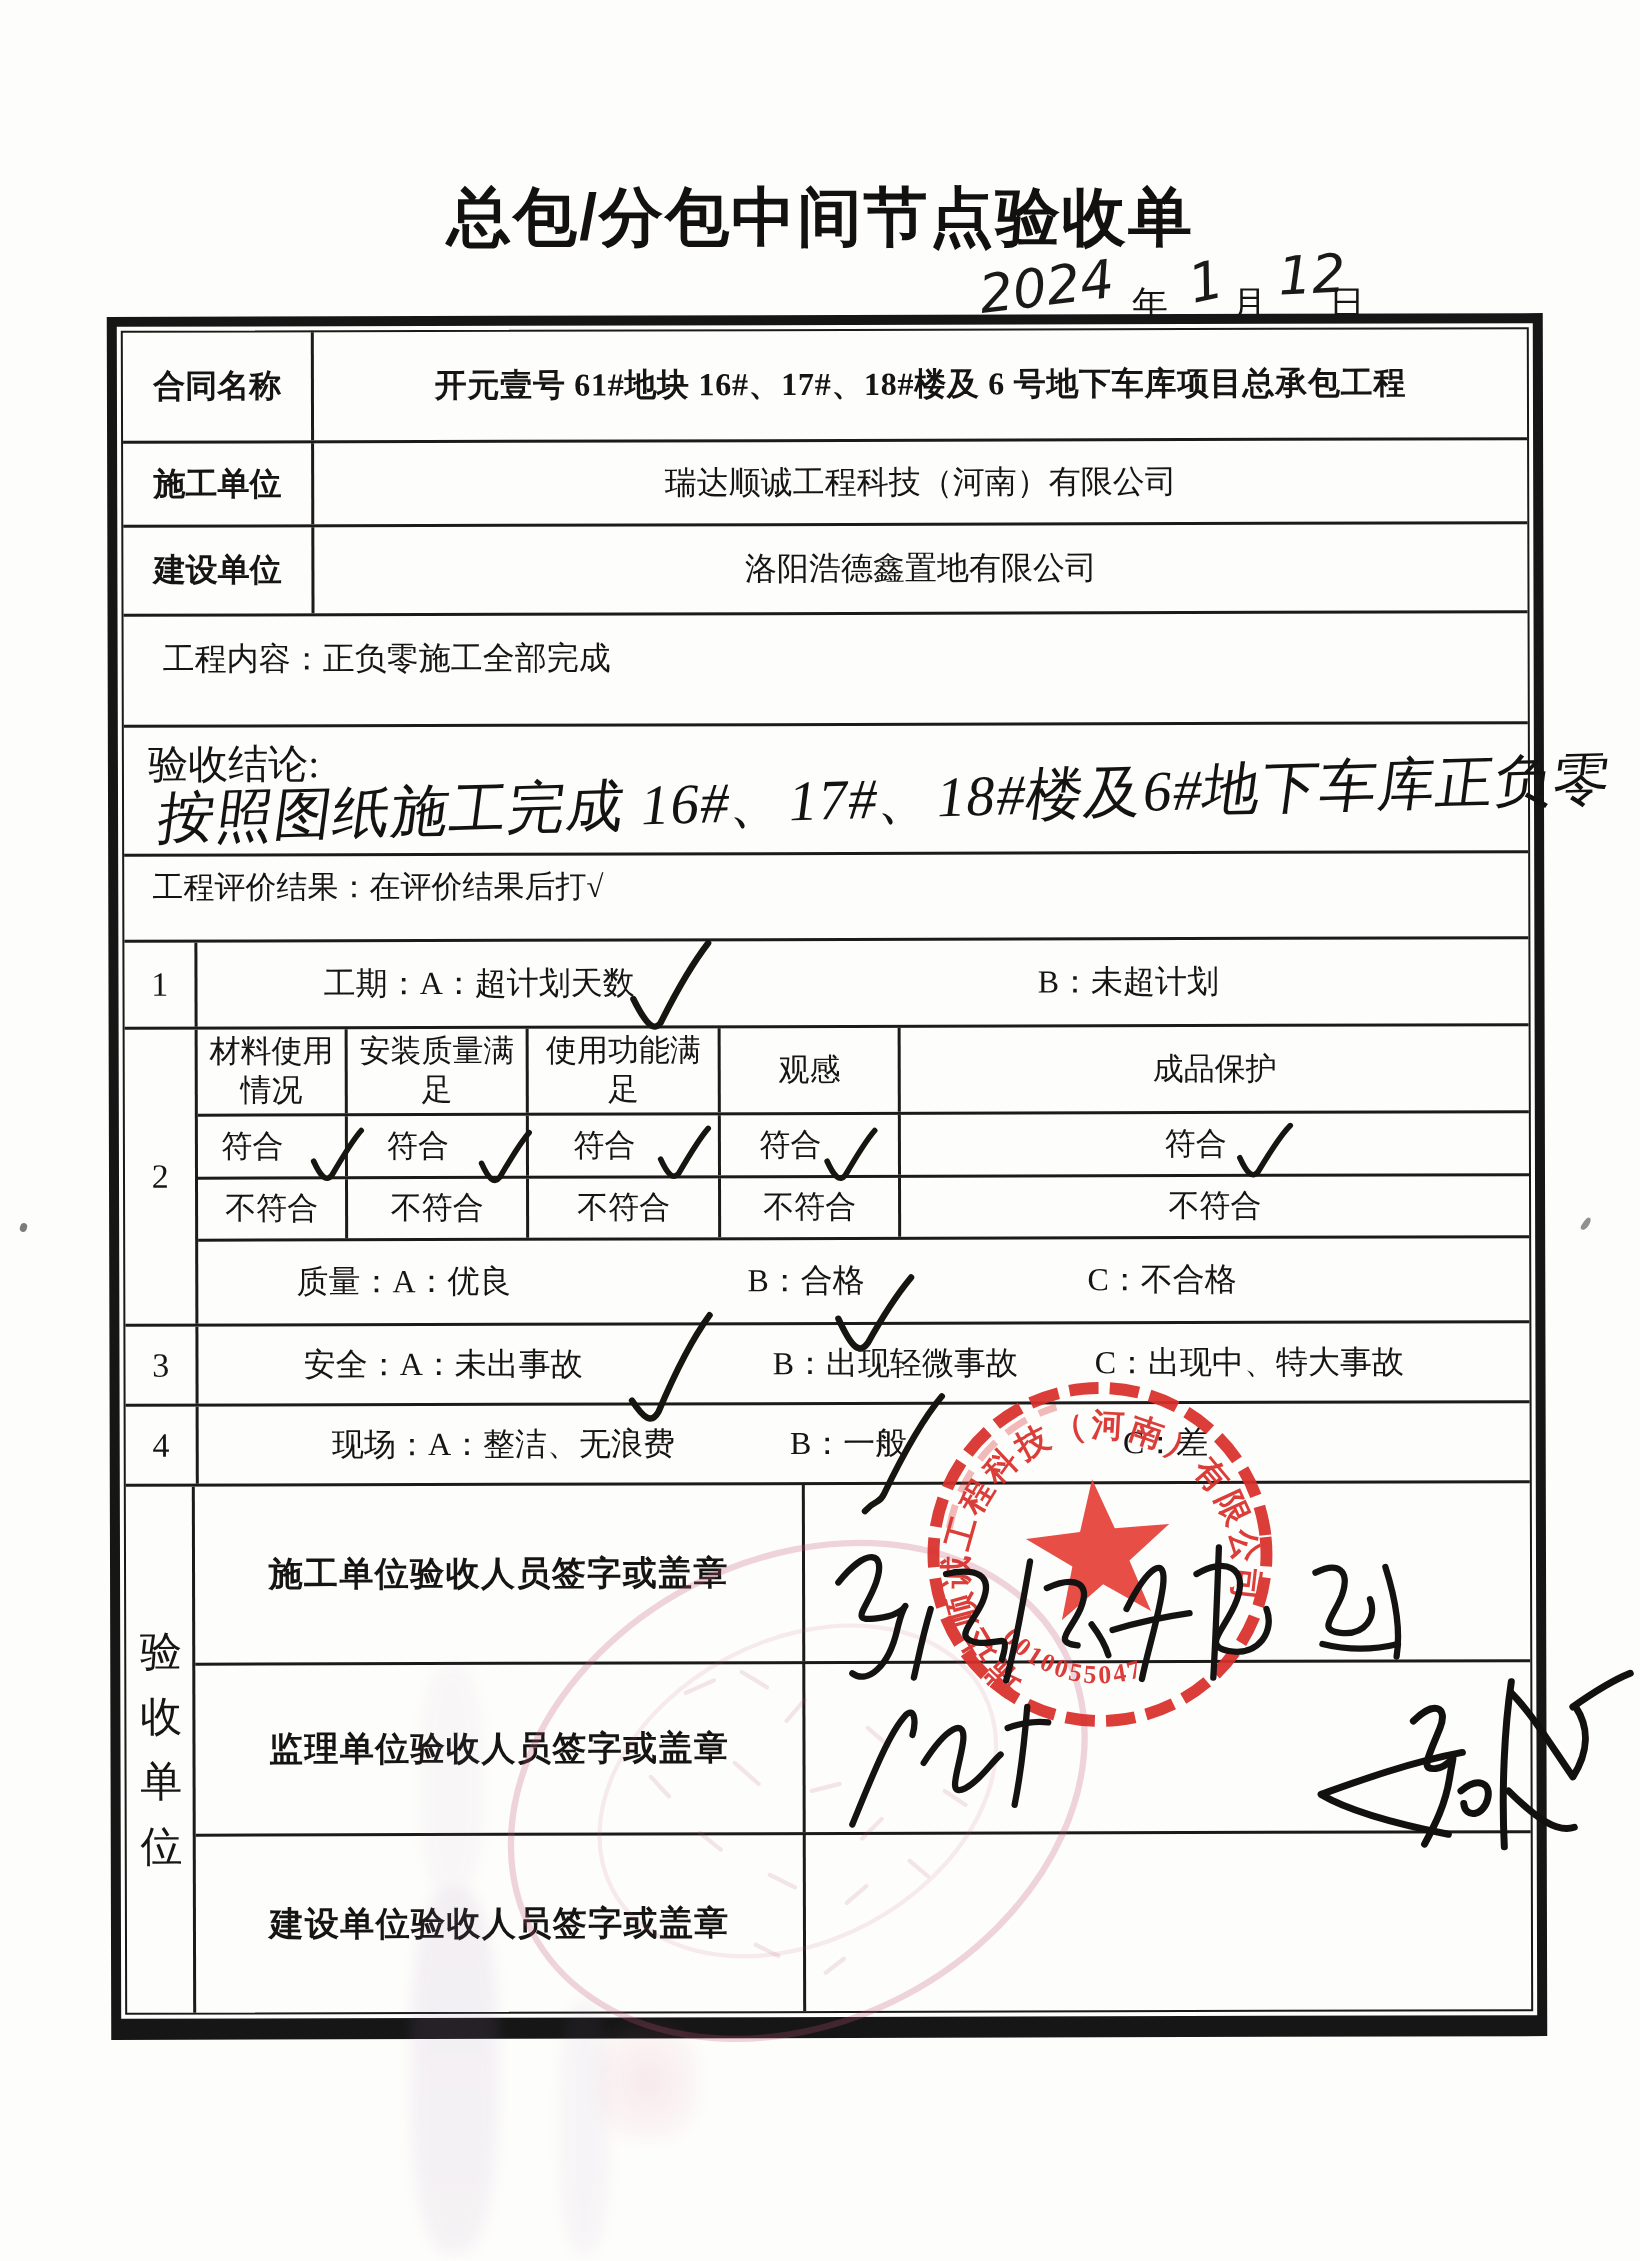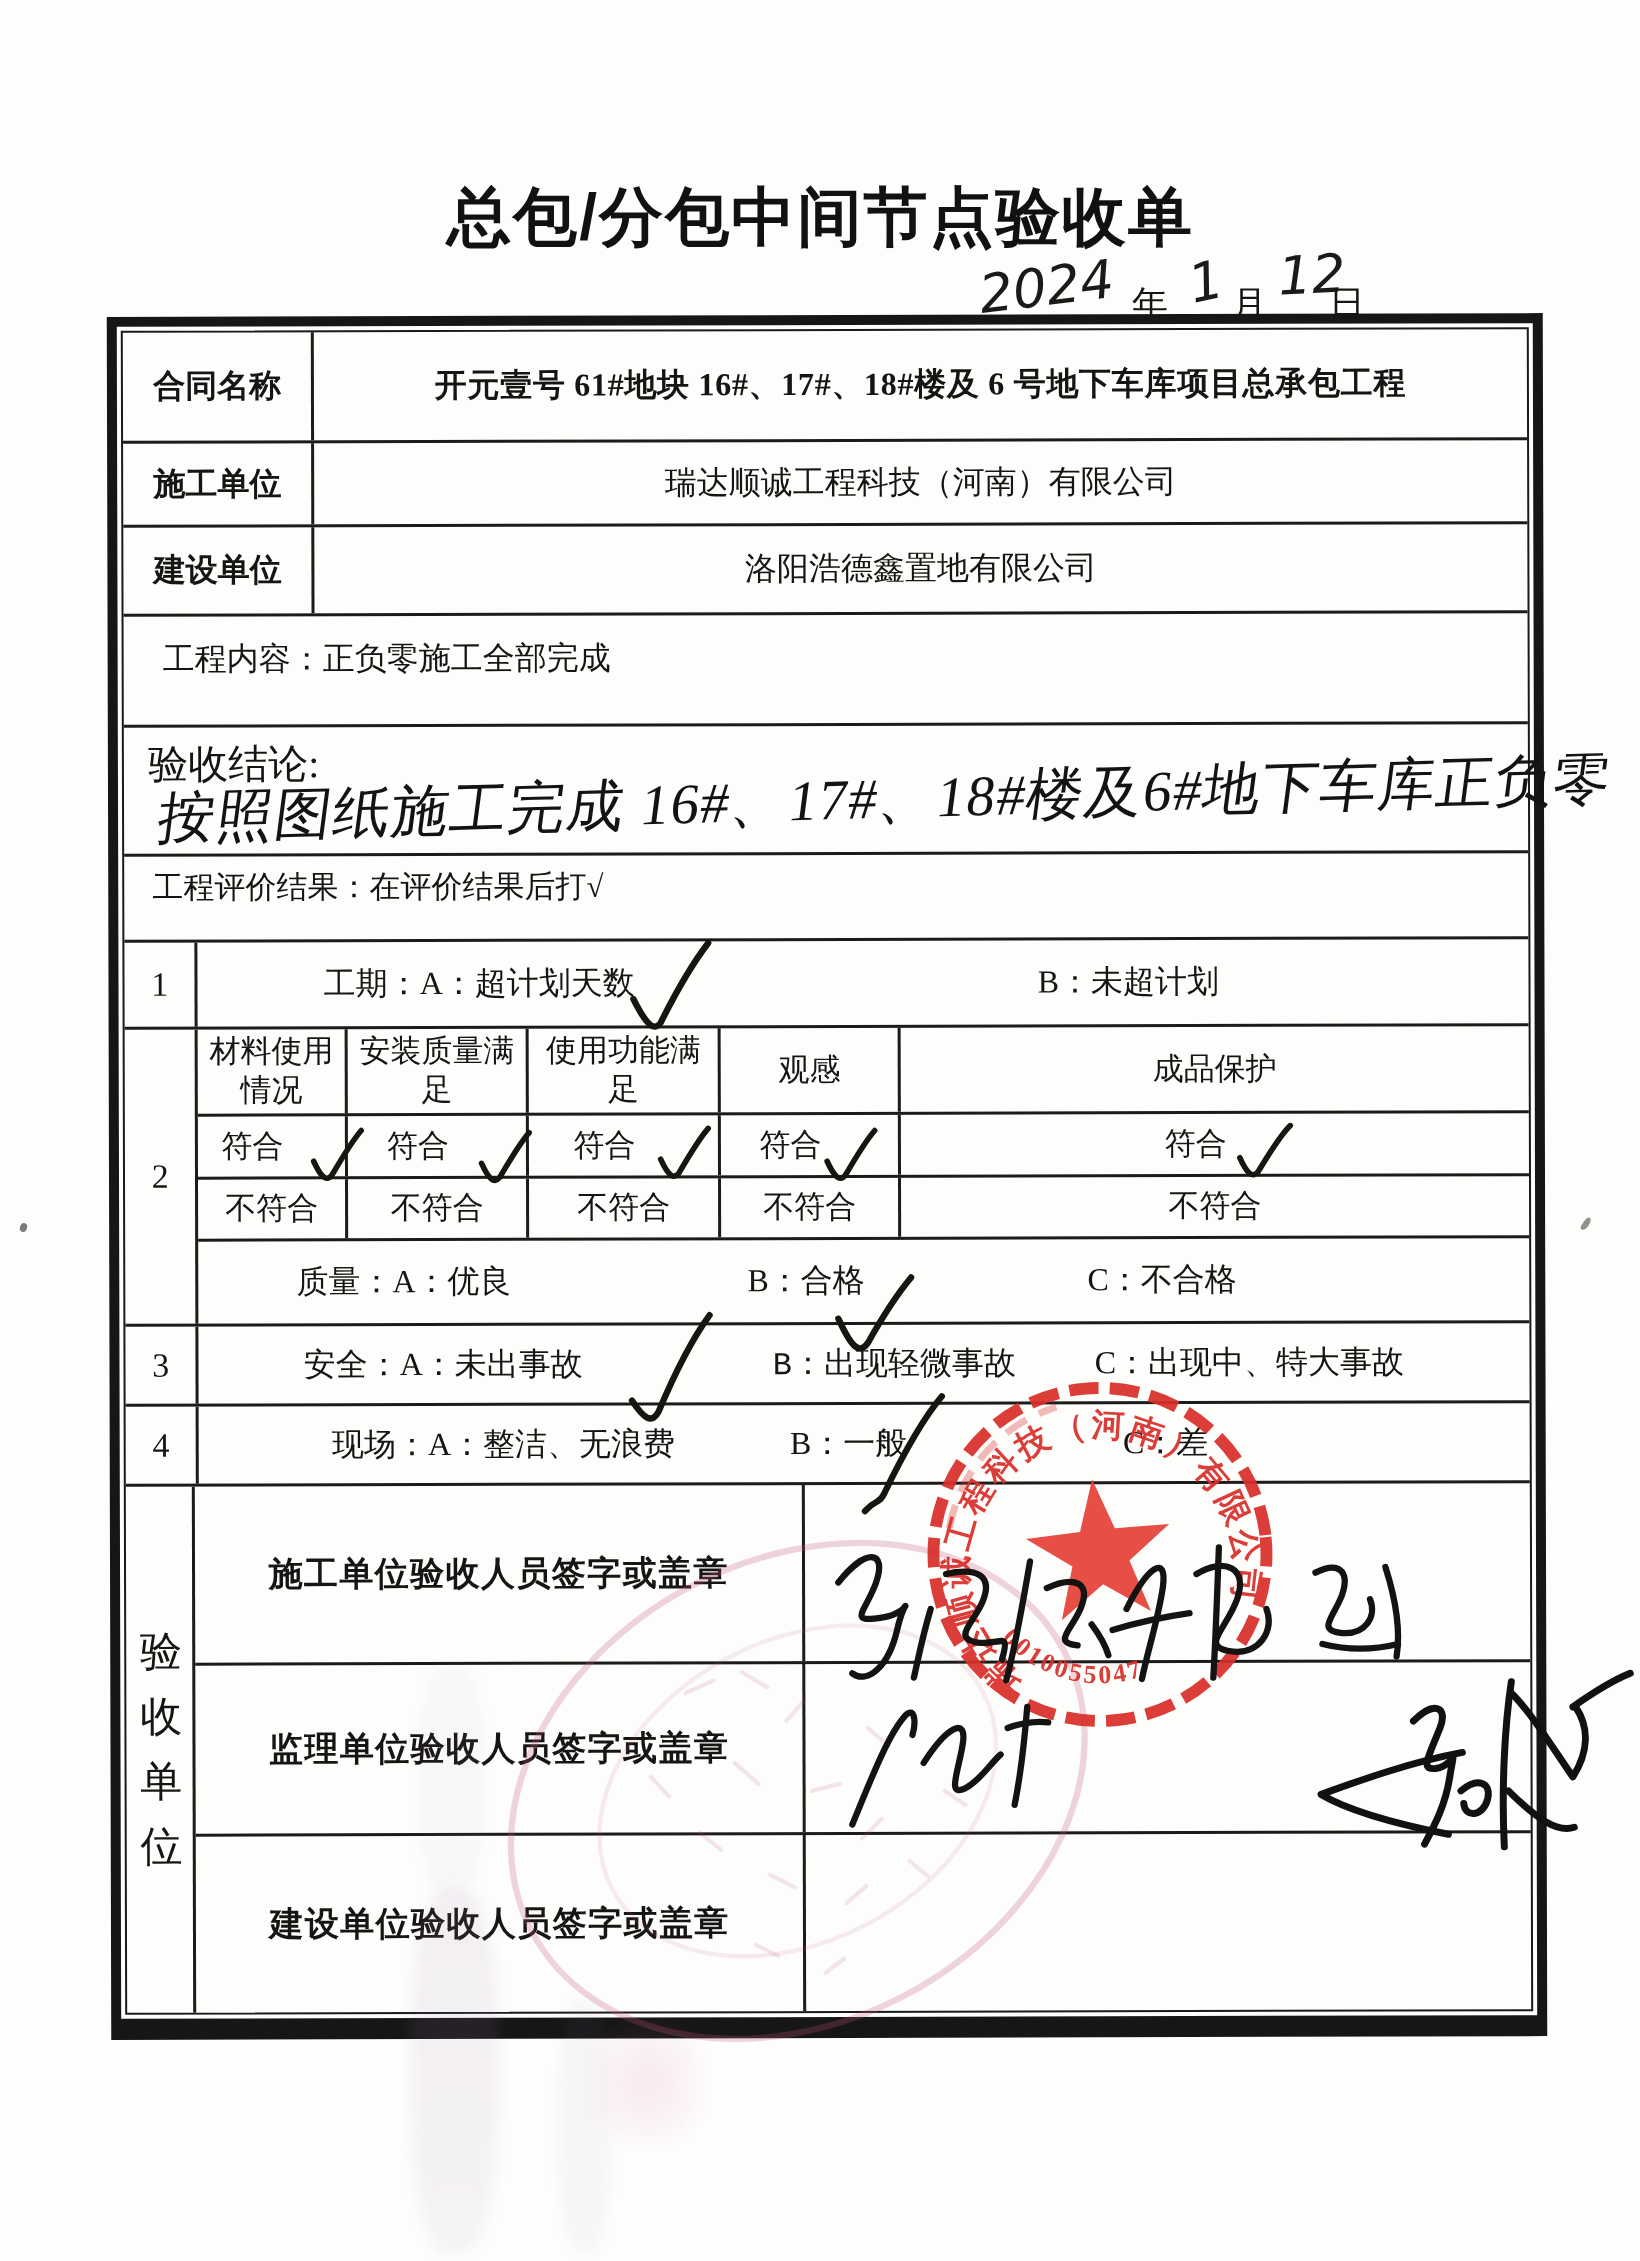--- a/index.html
+++ b/index.html
@@ -197,21 +197,21 @@
             <span class="opt" style="left:549px;">B：合格</span>
             <span class="opt" style="left:889px;">C：不合格</span>
           </div>
         </div>
       </div>
 
       <div class="row" style="height:80px;">
         <div class="cell first num">3</div>
         <div class="cell content">
           <span class="opt" style="left:105px;">安全：A：未出事故</span>
-          <span class="opt" style="left:574px;font-family:Liberation Mono, monospace;">B：出现轻微事故</span>
+          <span class="opt" style="left:574px;">B：出现轻微事故</span>
           <span class="opt" style="left:896px;">C：出现中、特大事故</span>
         </div>
       </div>
 
       <div class="row" style="height:80px;">
         <div class="cell first num">4</div>
         <div class="cell content">
           <span class="opt" style="left:133px;">现场：A：整洁、无浪费</span>
           <span class="opt" style="left:591px;">B：一般</span>
           <span class="opt" style="left:924px;">C：差</span>

